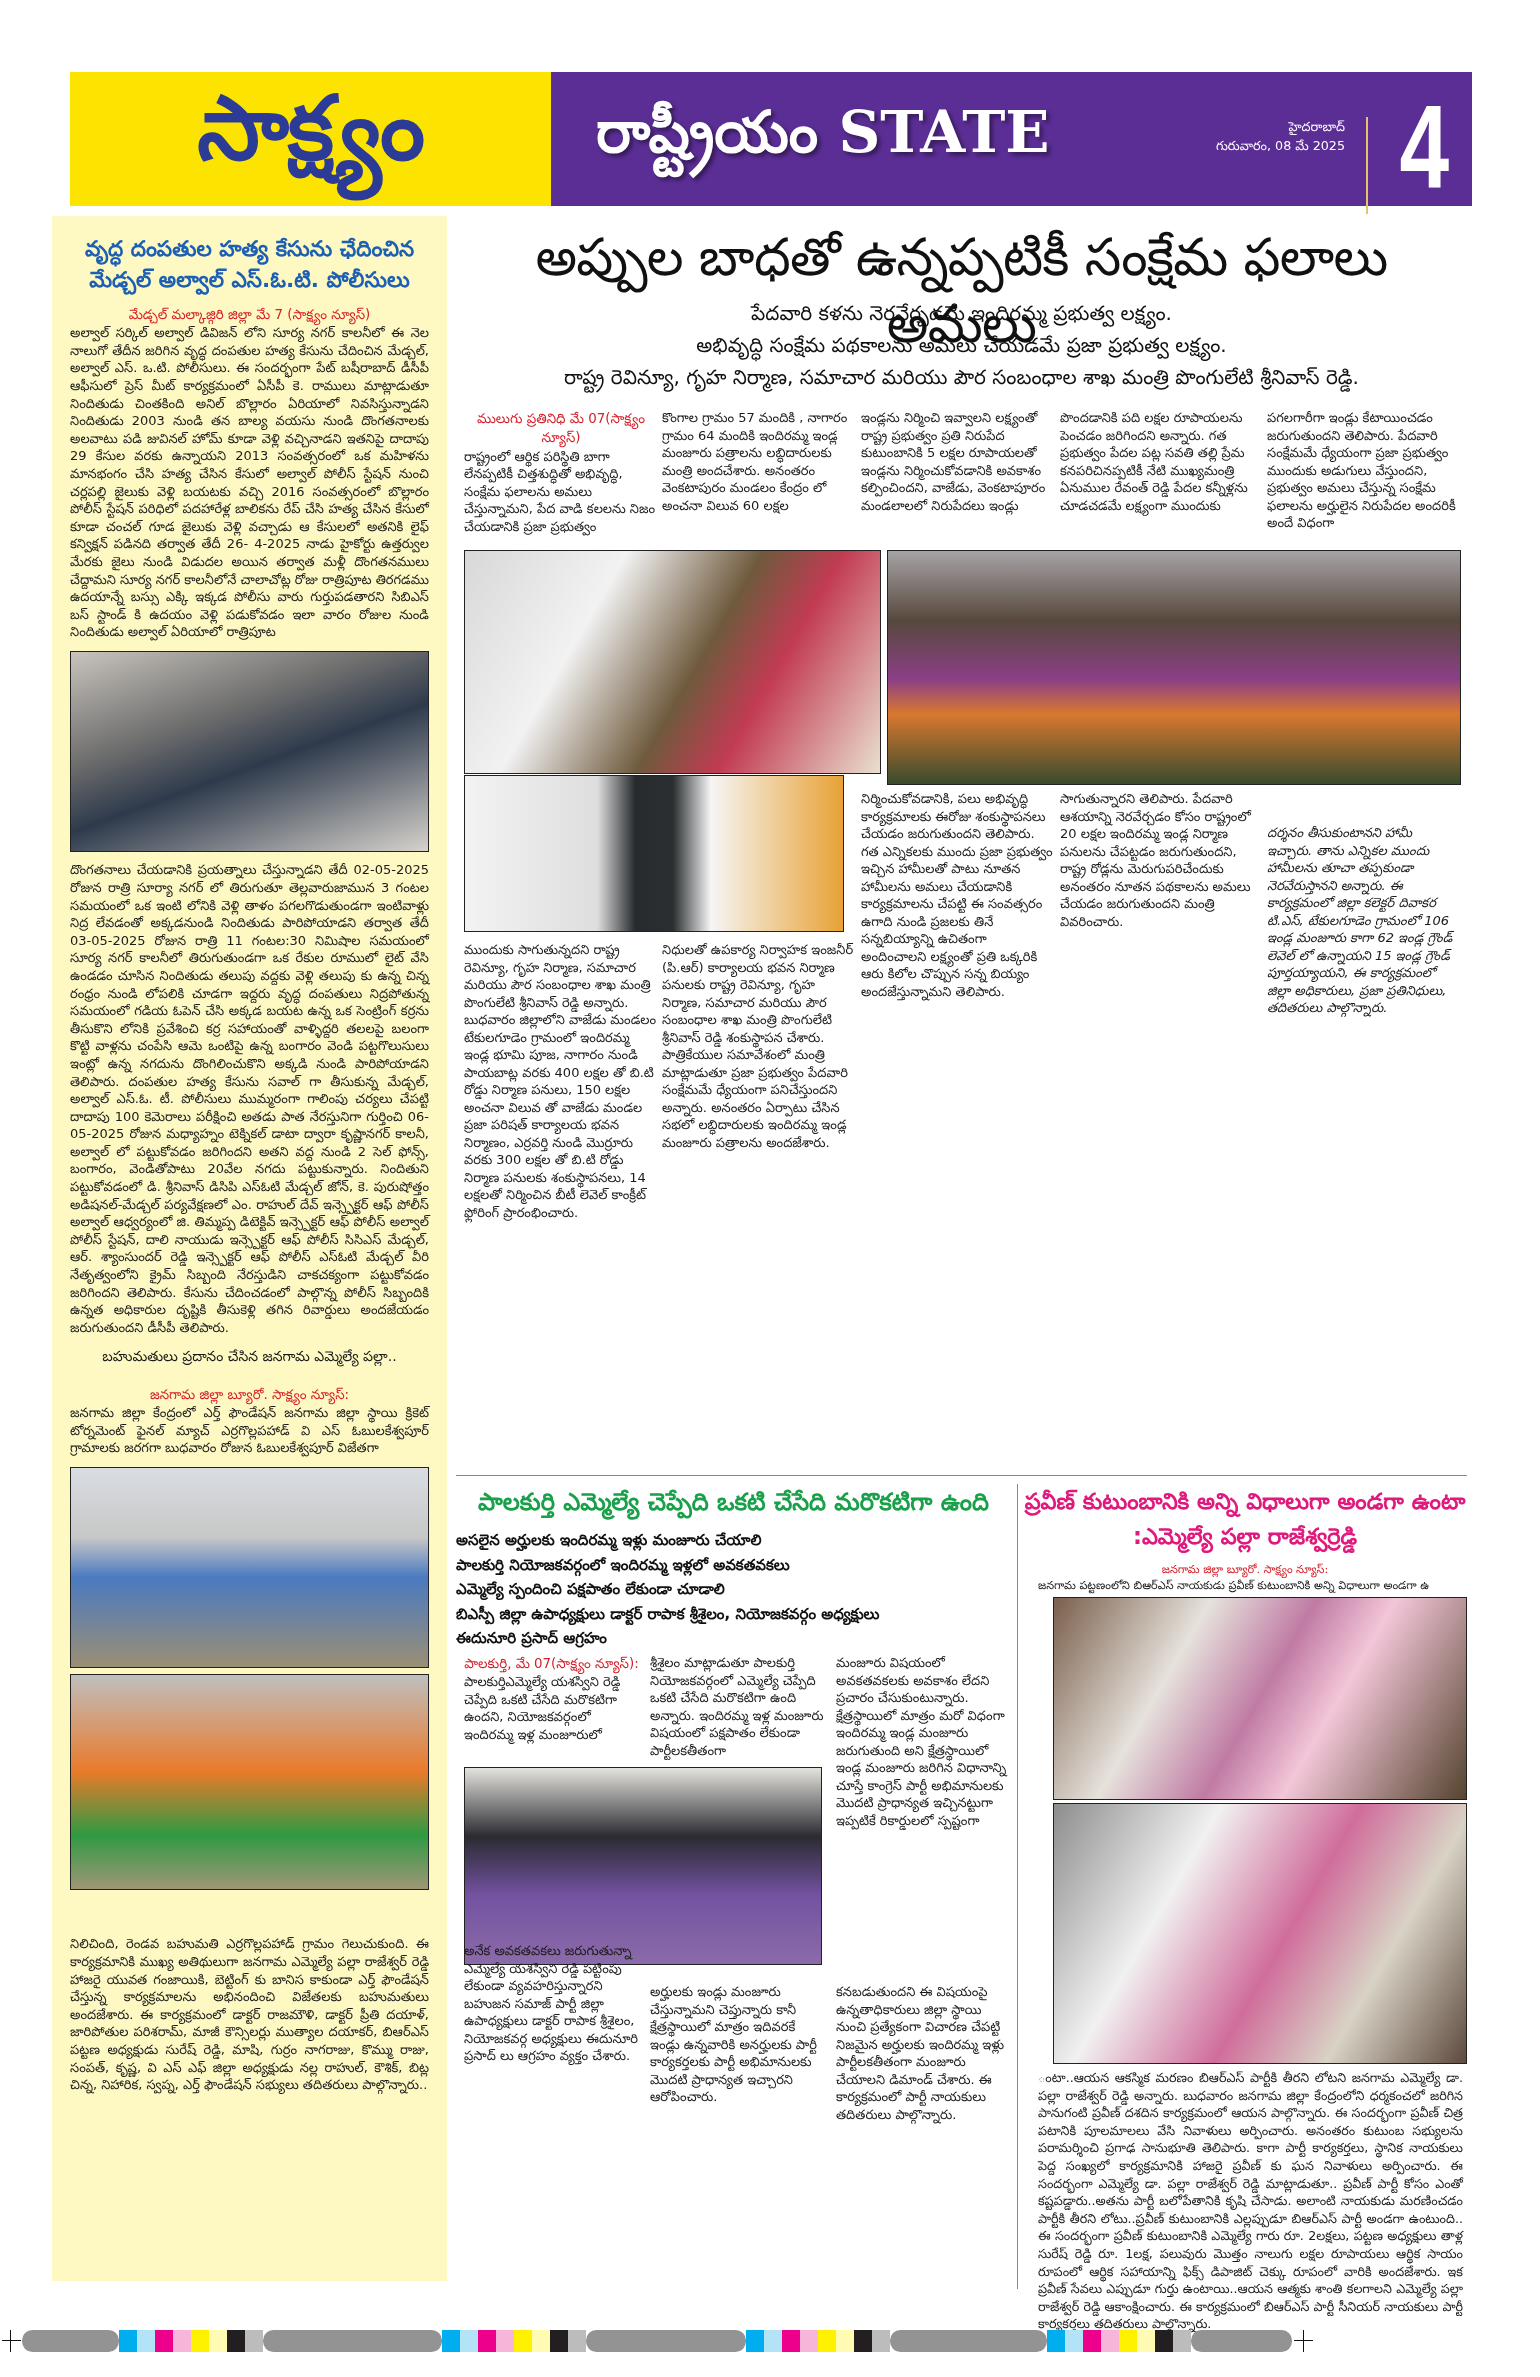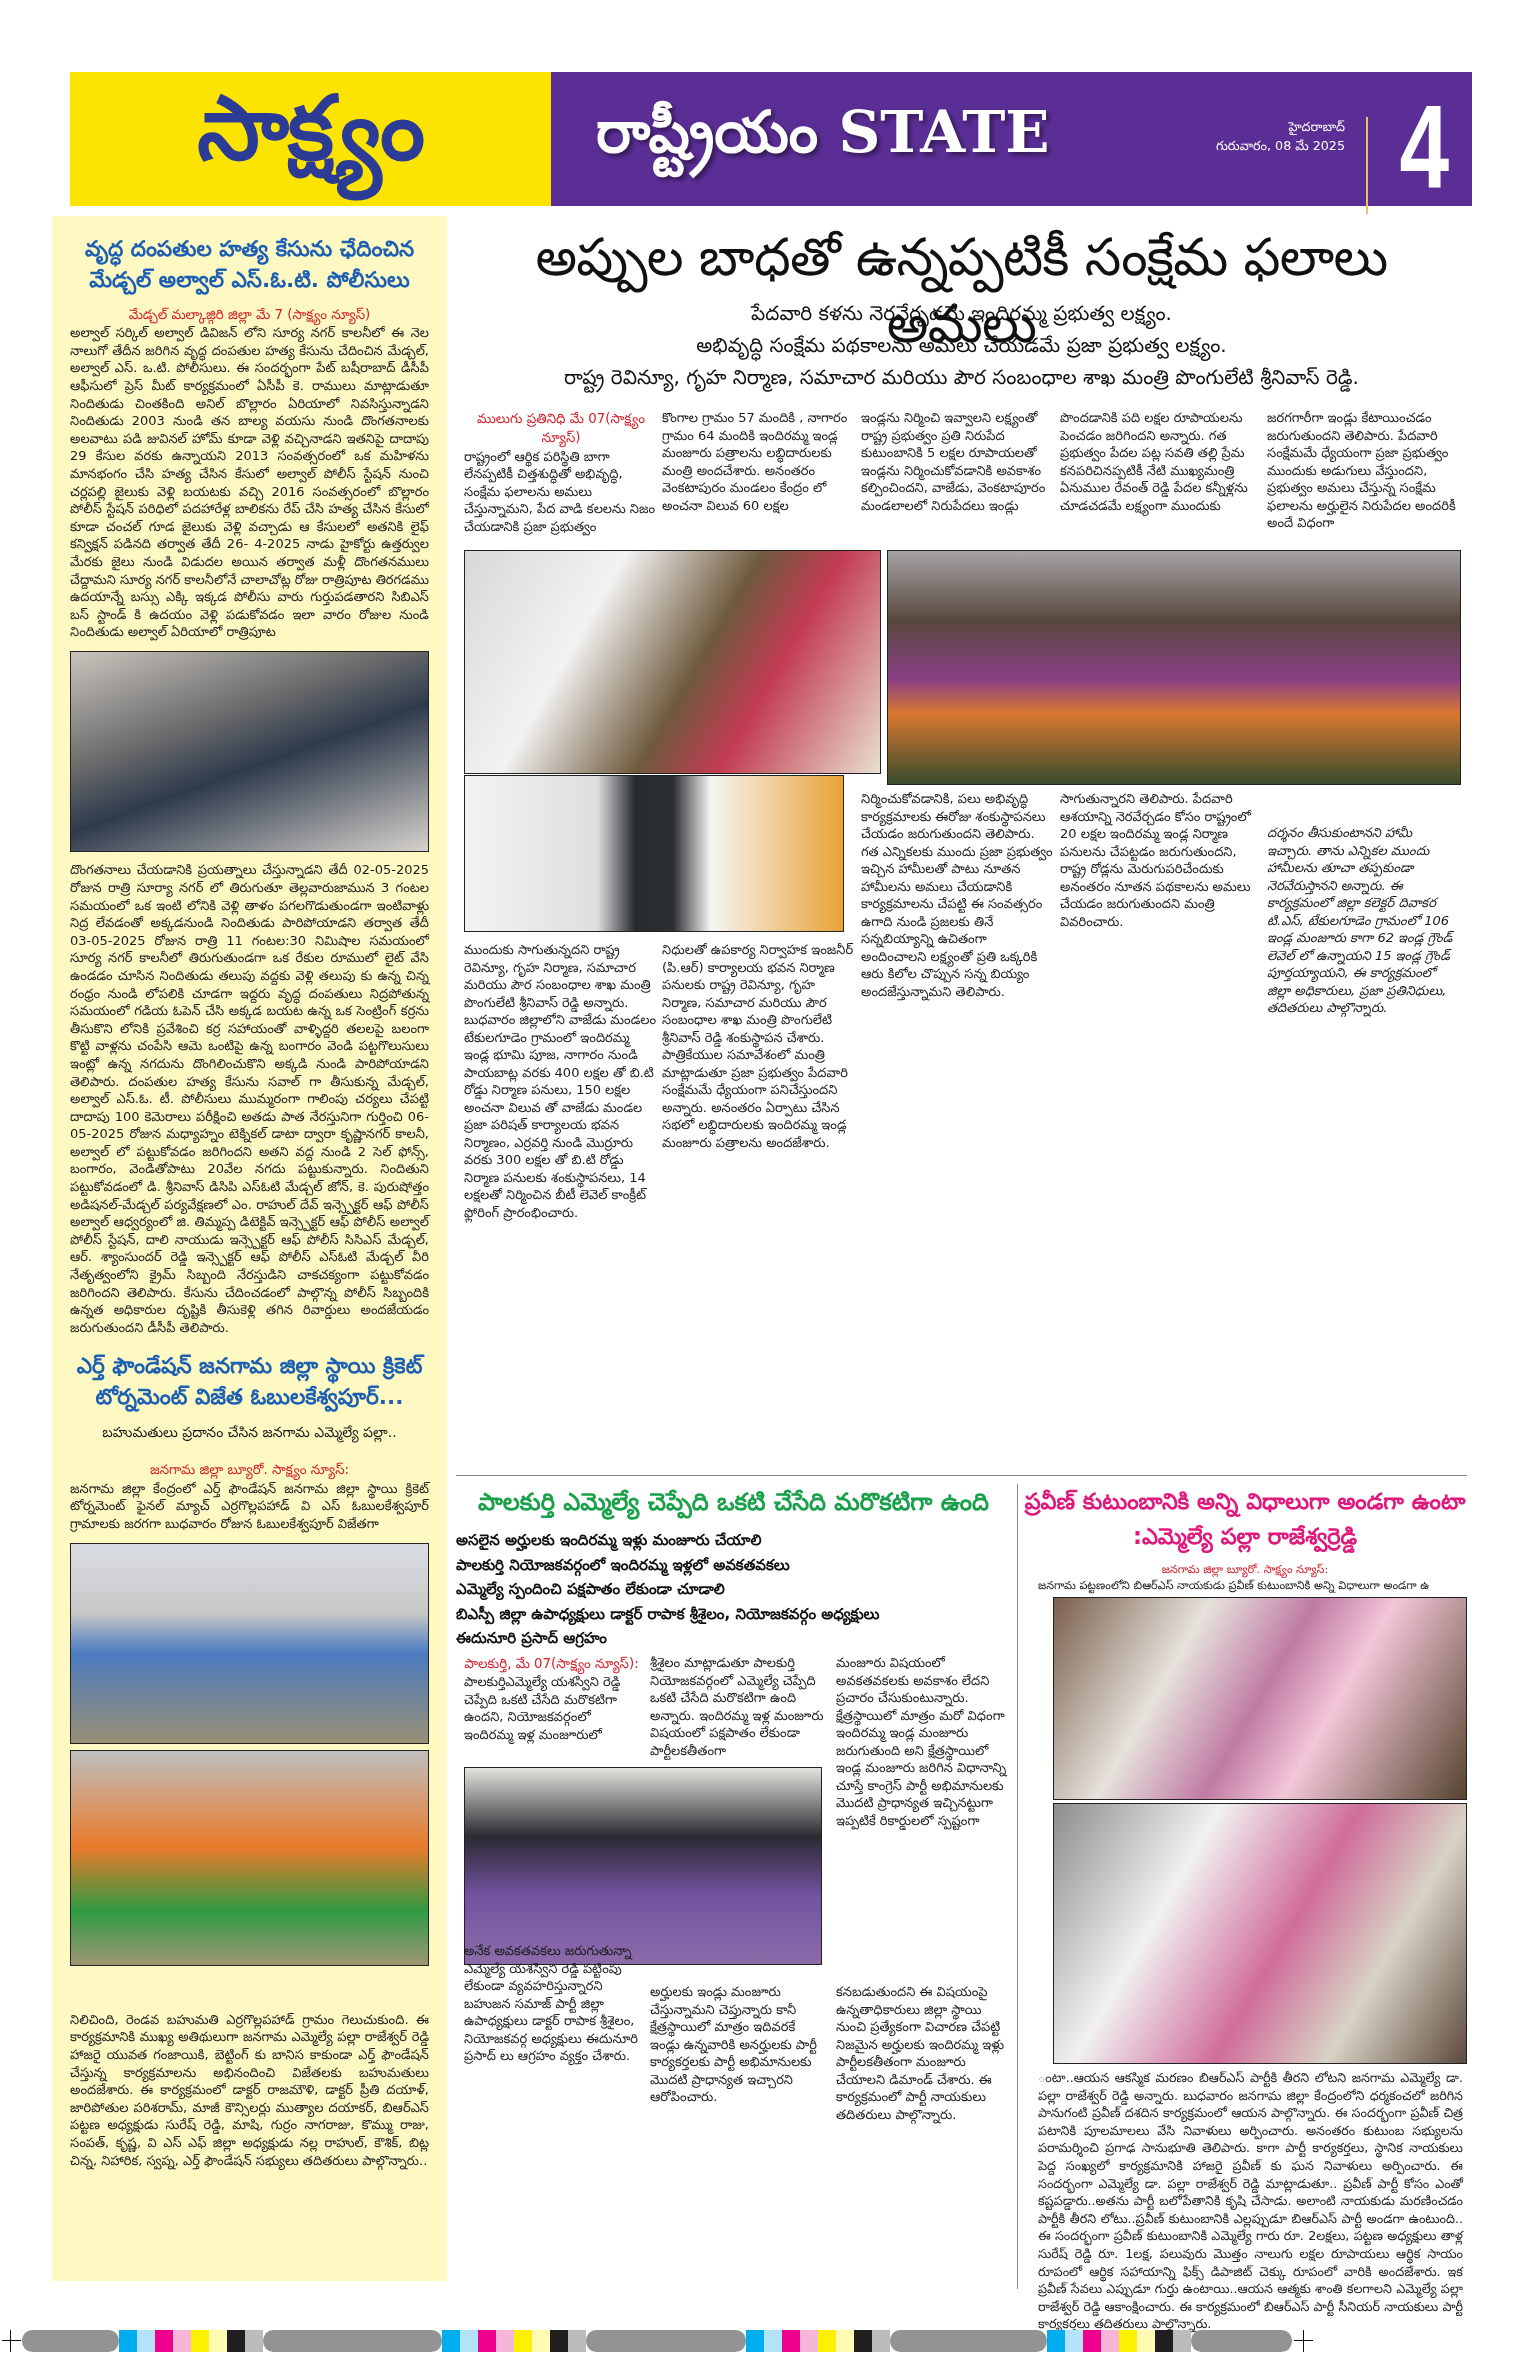--- a/index.html
+++ b/index.html
@@ -97,21 +97,20 @@
 
 <div class="sidebar">
   <article>
     <h2 class="sb-head">వృద్ధ దంపతుల హత్య కేసును ఛేదించిన మేడ్చల్ అల్వాల్ ఎస్.ఓ.టి. పోలీసులు</h2>
     <div class="dateline">మేడ్చల్ మల్కాజ్గిరి జిల్లా మే 7 (సాక్ష్యం న్యూస్)</div>
     <p class="sb-body">అల్వాల్ సర్కిల్ అల్వాల్ డివిజన్ లోని సూర్య నగర్ కాలనీలో ఈ నెల నాలుగో తేదీన జరిగిన వృద్ధ దంపతుల హత్య కేసును చేదించిన మేడ్చల్, అల్వాల్ ఎస్. ఒ.టి. పోలీసులు. ఈ సందర్భంగా పేట్ బషీరాబాద్ డీసీపీ ఆఫీసులో ప్రెస్ మీట్ కార్యక్రమంలో ఏసీపీ కె. రాములు మాట్లాడుతూ నిందితుడు చింతకింది అనిల్ బొల్లారం ఏరియాలో నివసిస్తున్నాడని నిందితుడు 2003 నుండి తన బాల్య వయసు నుండి దొంగతనాలకు అలవాటు పడి జువినల్ హోమ్ కూడా వెళ్లి వచ్చినాడని ఇతనిపై దాదాపు 29 కేసుల వరకు ఉన్నాయని 2013 సంవత్సరంలో ఒక మహిళను మానభంగం చేసి హత్య చేసిన కేసులో అల్వాల్ పోలీస్ స్టేషన్ నుంచి చర్లపల్లి జైలుకు వెళ్లి బయటకు వచ్చి 2016 సంవత్సరంలో బొల్లారం పోలీస్ స్టేషన్ పరిధిలో పదహారేళ్ల బాలికను రేప్ చేసి హత్య చేసిన కేసులో కూడా చంచల్ గూడ జైలుకు వెళ్లి వచ్చాడు ఆ కేసులలో అతనికి లైఫ్ కన్విక్షన్ పడినది తర్వాత తేదీ 26- 4-2025 నాడు హైకోర్టు ఉత్తర్వుల మేరకు జైలు నుండి విడుదల అయిన తర్వాత మళ్లీ దొంగతనములు చేద్దామని సూర్య నగర్ కాలనీలోనే చాలాచోట్ల రోజు రాత్రిపూట తిరగడము ఉదయాన్నే బస్సు ఎక్కి ఇక్కడ పోలీసు వారు గుర్తుపడతారని సిబిఎస్ బస్ స్టాండ్ కి ఉదయం వెళ్లి పడుకోవడం ఇలా వారం రోజుల నుండి నిందితుడు అల్వాల్ ఏరియాలో రాత్రిపూట</p>
     <div class="photo police"></div>
     <p class="sb-body">దొంగతనాలు చేయడానికి ప్రయత్నాలు చేస్తున్నాడని తేదీ 02-05-2025 రోజున రాత్రి సూర్యా నగర్ లో తిరుగుతూ తెల్లవారుజామున 3 గంటల సమయంలో ఒక ఇంటి లోనికి వెళ్లి తాళం పగలగొడుతుండగా ఇంటివాళ్లు నిద్ర లేవడంతో అక్కడనుండి నిందితుడు పారిపోయాడని తర్వాత తేదీ 03-05-2025 రోజున రాత్రి 11 గంటల:30 నిమిషాల సమయంలో సూర్య నగర్ కాలనీలో తిరుగుతుండగా ఒక రేకుల రూములో లైట్ వేసి ఉండడం చూసిన నిందితుడు తలుపు వద్దకు వెళ్లి తలుపు కు ఉన్న చిన్న రంధ్రం నుండి లోపలికి చూడగా ఇద్దరు వృద్ధ దంపతులు నిద్రపోతున్న సమయంలో గడియ ఓపెన్ చేసి అక్కడ బయట ఉన్న ఒక సెంట్రింగ్ కర్రను తీసుకొని లోనికి ప్రవేశించి కర్ర సహాయంతో వాళ్ళిద్దరి తలలపై బలంగా కొట్టి వాళ్లను చంపేసి ఆమె ఒంటిపై ఉన్న బంగారం వెండి పట్టగొలుసులు ఇంట్లో ఉన్న నగదును దొంగిలించుకొని అక్కడి నుండి పారిపోయాడని తెలిపారు. దంపతుల హత్య కేసును సవాల్ గా తీసుకున్న మేడ్చల్, అల్వాల్ ఎస్.ఓ. టీ. పోలీసులు ముమ్మరంగా గాలింపు చర్యలు చేపట్టి దాదాపు 100 కెమెరాలు పరీక్షించి అతడు పాత నేరస్తునిగా గుర్తించి 06-05-2025 రోజున మధ్యాహ్నం టెక్నికల్ డాటా ద్వారా కృష్ణానగర్ కాలనీ, అల్వాల్ లో పట్టుకోవడం జరిగిందని అతని వద్ద నుండి 2 సెల్ ఫోన్స్, బంగారం, వెండితోపాటు 20వేల నగదు పట్టుకున్నారు. నిందితుని పట్టుకోవడంలో డి. శ్రీనివాస్ డిసిపి ఎస్ఓటి మేడ్చల్ జోన్, కె. పురుషోత్తం అడిషనల్-మేడ్చల్ పర్యవేక్షణలో ఎం. రాహుల్ దేవ్ ఇన్స్పెక్టర్ ఆఫ్ పోలీస్ అల్వాల్ ఆధ్వర్యంలో జి. తిమ్మప్ప డిటెక్టివ్ ఇన్స్పెక్టర్ ఆఫ్ పోలీస్ అల్వాల్ పోలీస్ స్టేషన్, దాలి నాయుడు ఇన్స్పెక్టర్ ఆఫ్ పోలీస్ సిసిఎస్ మేడ్చల్, ఆర్. శ్యాంసుందర్ రెడ్డి ఇన్స్పెక్టర్ ఆఫ్ పోలీస్ ఎస్ఓటి మేడ్చల్ వీరి నేతృత్వంలోని క్రైమ్ సిబ్బంది నేరస్తుడిని చాకచక్యంగా పట్టుకోవడం జరిగిందని తెలిపారు. కేసును చేదించడంలో పాల్గొన్న పోలీస్ సిబ్బందికి ఉన్నత అధికారుల దృష్టికి తీసుకెళ్లి తగిన రివార్డులు అందజేయడం జరుగుతుందని డీసీపీ తెలిపారు.</p>
   </article>
   <article>
-    <h2 class="sb-head" style="margin-top:13.4px">ఎర్త్ ఫౌండేషన్ జనగామ జిల్లా స్థాయి క్రికెట్ టోర్నమెంట్ విజేత ఓబులకేశ్వపూర్...</h2>
     <div class="sb-sub">బహుమతులు ప్రదానం చేసిన జనగామ ఎమ్మెల్యే పల్లా..</div>
     <div class="dateline">జనగామ జిల్లా బ్యూరో. సాక్ష్యం న్యూస్:</div>
     <p class="sb-body">జనగామ జిల్లా కేంద్రంలో ఎర్త్ ఫౌండేషన్ జనగామ జిల్లా స్థాయి క్రికెట్ టోర్నమెంట్ ఫైనల్ మ్యాచ్ ఎర్రగొల్లపహాడ్ వి ఎస్ ఓబులకేశ్వపూర్ గ్రామాలకు జరగగా బుధవారం రోజున ఓబులకేశ్వపూర్ విజేతగా</p>
     <div class="photo cricket1"></div>
     <div class="photo cricket2"></div>
     <p class="sb-body">నిలిచింది, రెండవ బహుమతి ఎర్రగొల్లపహాడ్ గ్రామం గెలుచుకుంది. ఈ కార్యక్రమానికి ముఖ్య అతిథులుగా జనగామ ఎమ్మెల్యే పల్లా రాజేశ్వర్ రెడ్డి హాజరై యువత గంజాయికి, బెట్టింగ్ కు బానిస కాకుండా ఎర్త్ ఫౌండేషన్ చేస్తున్న కార్యక్రమాలను అభినందించి విజేతలకు బహుమతులు అందజేశారు. ఈ కార్యక్రమంలో డాక్టర్ రాజమౌళి, డాక్టర్ ప్రీతి దయాళ్, జారిపోతుల పరిశరామ్, మాజీ కౌన్సిలర్లు ముత్యాల దయాకర్, బిఆర్ఎస్ పట్టణ అధ్యక్షుడు సురేష్ రెడ్డి, మాషి, గుర్రం నాగరాజు, కొమ్ము రాజు, సంపత్, కృష్ణ, వి ఎస్ ఎఫ్ జిల్లా అధ్యక్షుడు నల్ల రాహుల్, కౌశిక్, బిట్ల చిన్న, నిహారిక, స్వప్న, ఎర్త్ ఫౌండేషన్ సభ్యులు తదితరులు పాల్గొన్నారు..</p>
   </article>
 </div>
 
 <h1 class="lead-head">అప్పుల బాధతో ఉన్నప్పటికీ సంక్షేమ ఫలాలు అమలు</h1>
@@ -128,21 +127,21 @@
 <div class="col lead-c2">
     <p>కొంగాల గ్రామం 57 మందికి , నాగారం గ్రామం 64 మందికి ఇందిరమ్మ ఇండ్ల మంజూరు పత్రాలను లబ్ధిదారులకు మంత్రి అందచేశారు. అనంతరం వెంకటాపురం మండలం కేంద్రం లో అంచనా విలువ 60 లక్షల</p>
   </div>
 <div class="col lead-c3">
     <p>ఇండ్లను నిర్మించి ఇవ్వాలని లక్ష్యంతో రాష్ట్ర ప్రభుత్వం ప్రతి నిరుపేద కుటుంబానికి 5 లక్షల రూపాయలతో ఇండ్లను నిర్మించుకోవడానికి అవకాశం కల్పించిందని, వాజేడు, వెంకటాపూరం మండలాలలో నిరుపేదలు ఇండ్లు</p>
   </div>
 <div class="col lead-c4">
     <p>పొందడానికి పది లక్షల రూపాయలను పెంచడం జరిగిందని అన్నారు. గత ప్రభుత్వం పేదల పట్ల సవతి తల్లి ప్రేమ కనపరిచినప్పటికీ నేటి ముఖ్యమంత్రి ఏనుముల రేవంత్ రెడ్డి పేదల కన్నీళ్లను చూడచడమే లక్ష్యంగా ముందుకు</p>
   </div>
 <div class="col lead-c5">
-    <p>జరగగారీగా ఇండ్లు కేటాయించడం జరుగుతుందని తెలిపారు. పేదవారి సంక్షేమమే ధ్యేయంగా ప్రజా ప్రభుత్వం ముందుకు అడుగులు వేస్తుందని, ప్రభుత్వం అమలు చేస్తున్న సంక్షేమ ఫలాలను అర్హులైన నిరుపేదల అందరికీ అందే విధంగా</p>
+    <p>పగలగారీగా ఇండ్లు కేటాయించడం జరుగుతుందని తెలిపారు. పేదవారి సంక్షేమమే ధ్యేయంగా ప్రజా ప్రభుత్వం ముందుకు అడుగులు వేస్తుందని, ప్రభుత్వం అమలు చేస్తున్న సంక్షేమ ఫలాలను అర్హులైన నిరుపేదల అందరికీ అందే విధంగా</p>
   </div>
 
 <div class="photo meeting1"></div>
 <div class="photo crowd"></div>
 <div class="photo plaque"></div>
 
 <div class="col lead-lower-c1">
     <p>ముందుకు సాగుతున్నదని రాష్ట్ర రెవిన్యూ, గృహ నిర్మాణ, సమాచార మరియు పౌర సంబంధాల శాఖ మంత్రి పొంగులేటి శ్రీనివాస్ రెడ్డి అన్నారు. బుధవారం జిల్లాలోని వాజేడు మండలం టేకులగూడెం గ్రామంలో ఇందిరమ్మ ఇండ్ల భూమి పూజ, నాగారం నుండి పాయబాట్ల వరకు 400 లక్షల తో బి.టి రోడ్డు నిర్మాణ పనులు, 150 లక్షల అంచనా విలువ తో వాజేడు మండల ప్రజా పరిషత్ కార్యాలయ భవన నిర్మాణం, ఎర్రవర్తి నుండి మొర్రూరు వరకు 300 లక్షల తో బి.టి రోడ్డు నిర్మాణ పనులకు శంకుస్థాపనలు, 14 లక్షలతో నిర్మించిన బీటీ లెవెల్ కాంక్రీట్ ఫ్లోరింగ్ ప్రారంభించారు.</p>
   </div>
 <div class="col lead-lower-c2">

